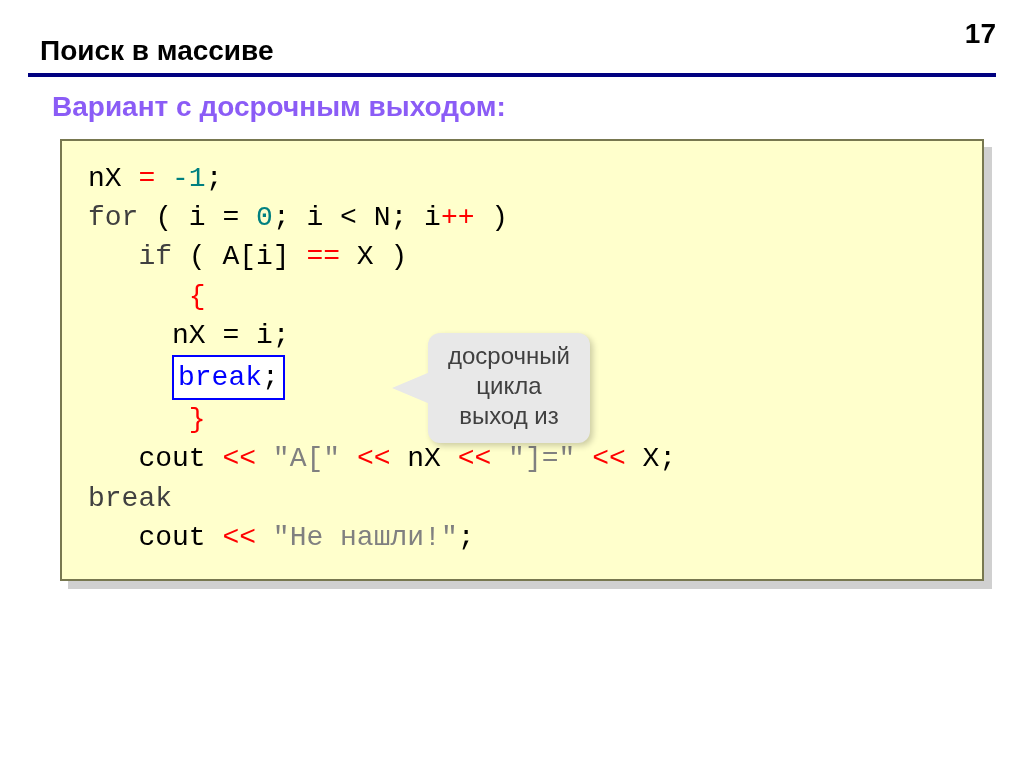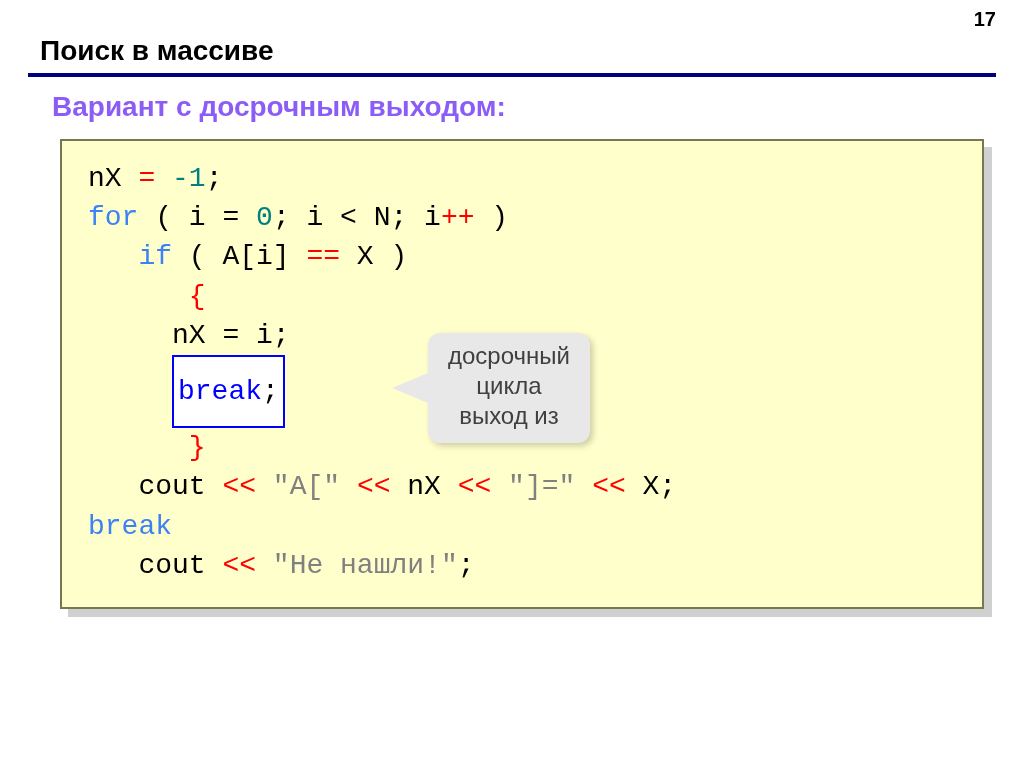--- a/index.html
+++ b/index.html
@@ -6,23 +6,23 @@
     body {
       font-family: Arial, sans-serif;
       width: 1024px;
       height: 767px;
       background: #ffffff;
       position: relative;
       padding: 0;
     }
     .page-number {
       position: absolute;
-      top: 8px;
+      top: 18px;
       right: 28px;
-      font-size: 20px;
+      font-size: 28px;
       font-weight: bold;
       color: #000;
     }
     .slide-title {
       font-size: 28px;
       font-weight: bold;
       color: #000;
       margin: 35px 0 6px 40px;
     }
     .title-underline {
@@ -55,28 +55,28 @@
       padding: 18px 26px 22px 26px;
       font-family: "Courier New", monospace;
       font-size: 28px;
       line-height: 1.4;
       color: #000;
     }
     .code-line {
       white-space: pre;
       position: relative;
     }
-    .kw-keyword { color: #3b82f6; }
+    .kw-keyword { color: #404040; }
     .kw-symbol { color: #ff0000; }
     .kw-number { color: #008080; }
     .kw-string { color: #808080; }
     .break-box {
       display: inline-block;
       border: 2px solid #0000ff;
-      padding: 15px 4px;
+      padding: 1px 4px;
       background: #ffffff;
     }
     .break-text { color: #0000ff; }
     .annotation-group {
       position: absolute;
       top: 192px;
       left: 330px;
       display: flex;
       align-items: center;
     }

